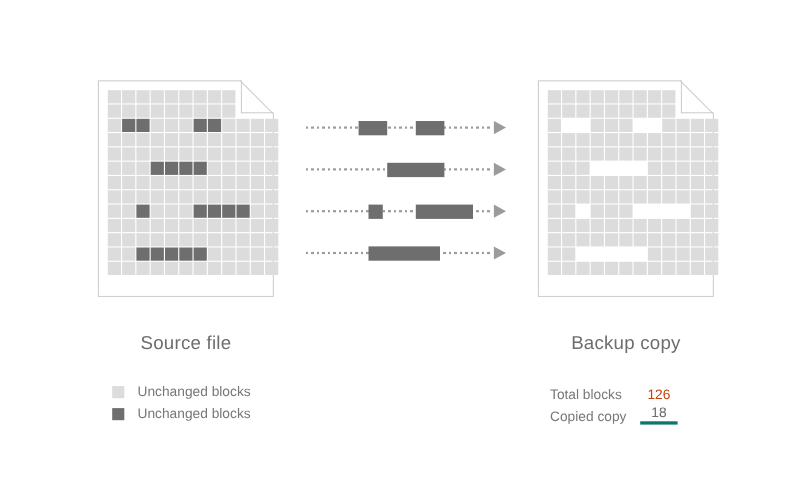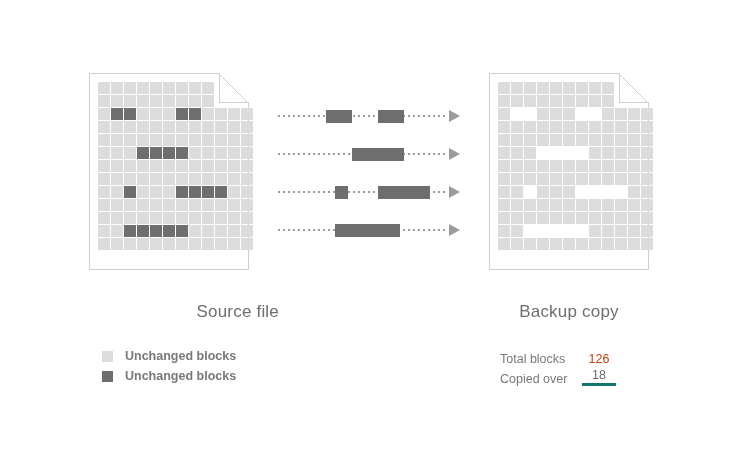--- a/index.html
+++ b/index.html
@@ -139,21 +139,20 @@
   .legend {
     position: absolute;
     left: 102px;
     top: 346px;
     font-size: 12.5px;
   }
   .legend-row {
     display: flex;
     align-items: center;
     height: 20px;
-    font-weight: bold;
   }
   .swatch {
     width: 11px;
     height: 11px;
     margin-right: 12px;
     flex: none;
   }
   .swatch.u { background: #dcdcdc; }
   .swatch.m { background: #6e6e6e; }
   .legend-label { color: #787878; }
@@ -352,21 +351,21 @@
           <div class="cell u"></div>
           <div class="cell u"></div>
           <div class="cell u"></div>
           <div class="cell u"></div>
           <div class="cell u"></div>
           <div class="cell u"></div>
           <div class="cell u"></div>
         </div>
     </div>
   </div>
-  <div class="caption" style="left:79px; top:302px;text-align:right;">Source file</div>
+  <div class="caption" style="left:69px; top:302px;">Source file</div>
 
   <div class="arrows" id="arrows">
       <div class="arrow-row" style="top: 0px;">
         <div class="dotline"></div>
         <div class="pkt" style="left: 48px; width: 26px;"></div>
         <div class="pkt" style="left: 100px; width: 26px;"></div>
         <div class="arrow-head"></div>
       </div>
       <div class="arrow-row" style="top: 38px;">
         <div class="dotline"></div>
@@ -566,18 +565,18 @@
       <span class="legend-label">Unchanged blocks</span>
     </div>
   </div>
 
   <div class="stats">
     <div class="stat-row">
       <span class="stat-label">Total blocks</span>
       <span class="stat-value">126</span>
     </div>
     <div class="stat-row">
-      <span class="stat-label">Copied over</span>
+      <span class="stat-label">Copied copy</span>
       <span class="stat-value highlight">18</span>
     </div>
   </div>
 
 </div>
 
 </body></html>

